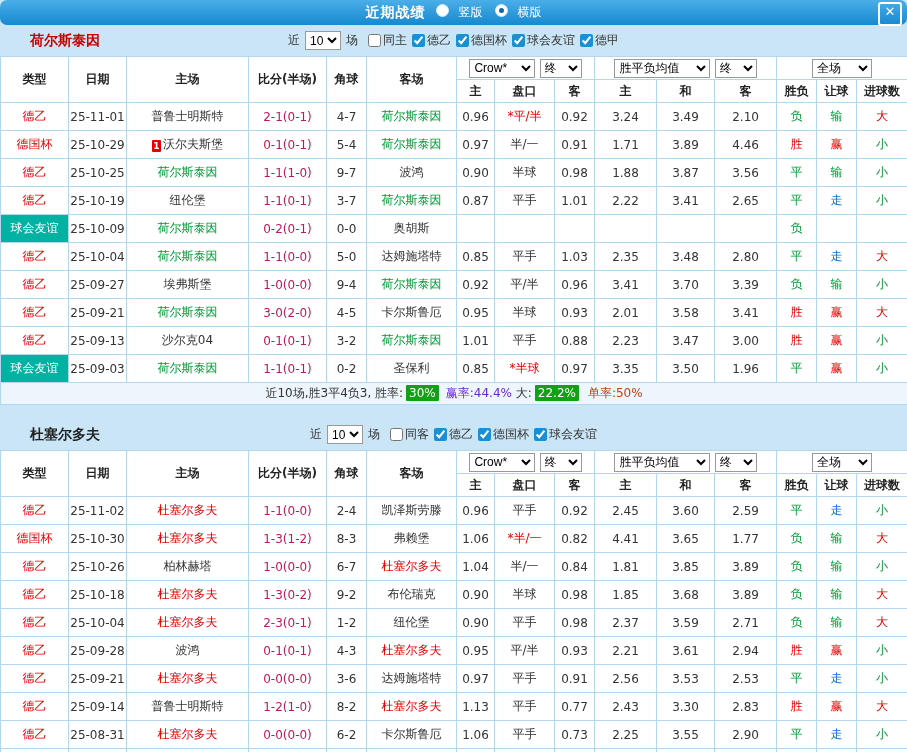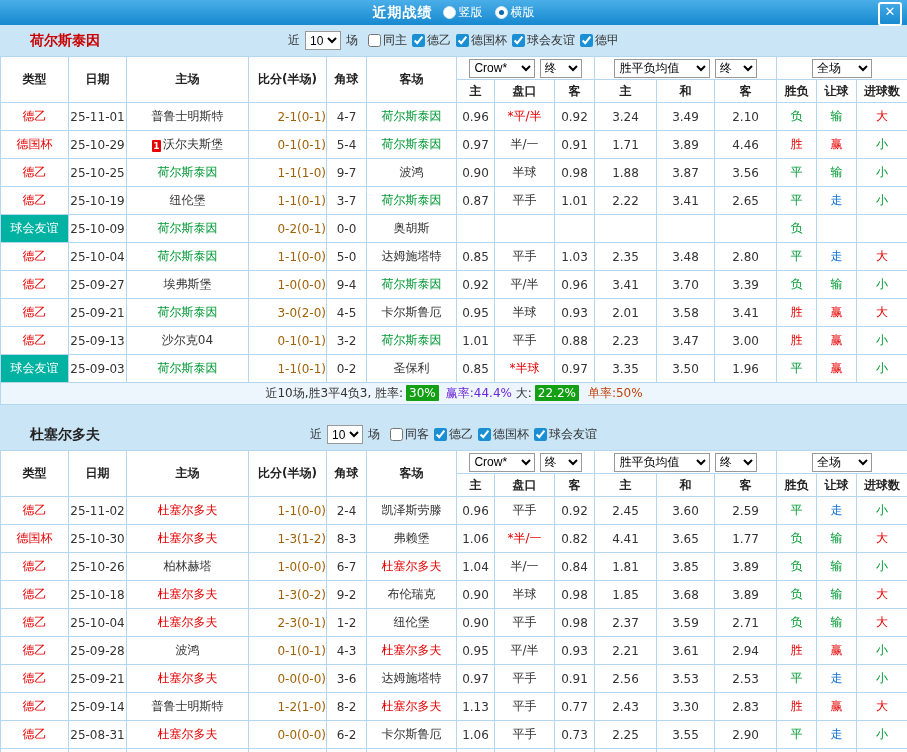--- a/index.html
+++ b/index.html
@@ -1,41 +1,41 @@
 <!DOCTYPE html>
 <html><head>
 <meta charset="utf-8">
 <style>
   html,body{margin:0;padding:0;}
   body{width:907px;height:752px;overflow:hidden;background:#c9e5f6;
        font-family:"DejaVu Sans","Liberation Sans",sans-serif;font-size:12px;color:#333;}
   
   .topbar{height:25px;background:linear-gradient(180deg,#4aaee8,#1689d0);
-          display:flex;align-items:center;justify-content:center;position:relative;color:#fff;}
+          display:flex;align-items:center;justify-content:center;position:relative;color:#fff;border-radius:7px;}
   .topbar-title{font-weight:bold;font-size:14px;letter-spacing:1px;}
   .radio-group{display:flex;align-items:center;margin-left:10px;gap:12px;}
-  .radio{display:inline-flex;align-items:center;gap:3px;cursor:pointer;}
+  .radio{display:inline-flex;gap:10px;cursor:pointer;}
   .rb{width:11px;height:11px;border-radius:50%;background:#fff;display:inline-block;position:relative;border:1px solid #cfe8f7;}
   .rb.checked::after{content:"";position:absolute;left:3px;top:3px;width:5px;height:5px;border-radius:50%;background:#0b67a8;}
   .close-btn{position:absolute;right:5px;top:2px;width:20px;height:20px;border:2px solid #fff;border-radius:3px;
              color:#fff;font-weight:bold;font-size:13px;line-height:16px;text-align:center;cursor:pointer;}
   
   .section-head{height:31px;display:flex;align-items:center;position:relative;}
   .sec2 .section-head{margin-top:14px;}
   .team-title{position:absolute;left:30px;font-size:14px;font-weight:bold;}
   .filters{margin:0 auto;display:flex;align-items:center;gap:5px;}
   .filters select,thead select{font-size:12px;height:19px;background:#fff;border:1px solid #999;}
   .chk{display:inline-flex;align-items:center;gap:2px;margin-left:5px;cursor:pointer;}
   .chk input{width:13px;height:13px;margin:0;accent-color:#1b8fd4;}
   
   table{border-collapse:collapse;table-layout:fixed;width:907px;background:#fff;}
   th,td{border:1px solid #b3d7ef;text-align:center;padding:0;font-size:12px;height:27px;
         overflow:hidden;white-space:nowrap;}
   thead th{height:22px;font-weight:bold;color:#222;background:#fff;}
-  td.score{color:#a16207;text-align:right;}
+  td.score{color:#be185d;}
   td.t-red{color:#e60000;}
   td.t-teal{background:#00b2a2;color:#fff;}
   .c-r{color:#e60000;}
   .c-g{color:#009933;}
   .c-b{color:#0b6fd6;}
   .redcard{display:inline-block;width:9px;height:12px;background:#e60000;color:#fff;font-size:9px;
            line-height:12px;border-radius:1px;margin-right:2px;vertical-align:-1px;font-weight:bold;}
   tfoot td{height:21px;background:#eef6fd;}
   .badge{background:#14a014;color:#fff;padding:0 3px;margin:0 3px;display:inline-block;line-height:16px;border-radius:1px;text-align:center;}
   .purple{color:#c2410c;margin-left:6px;}

